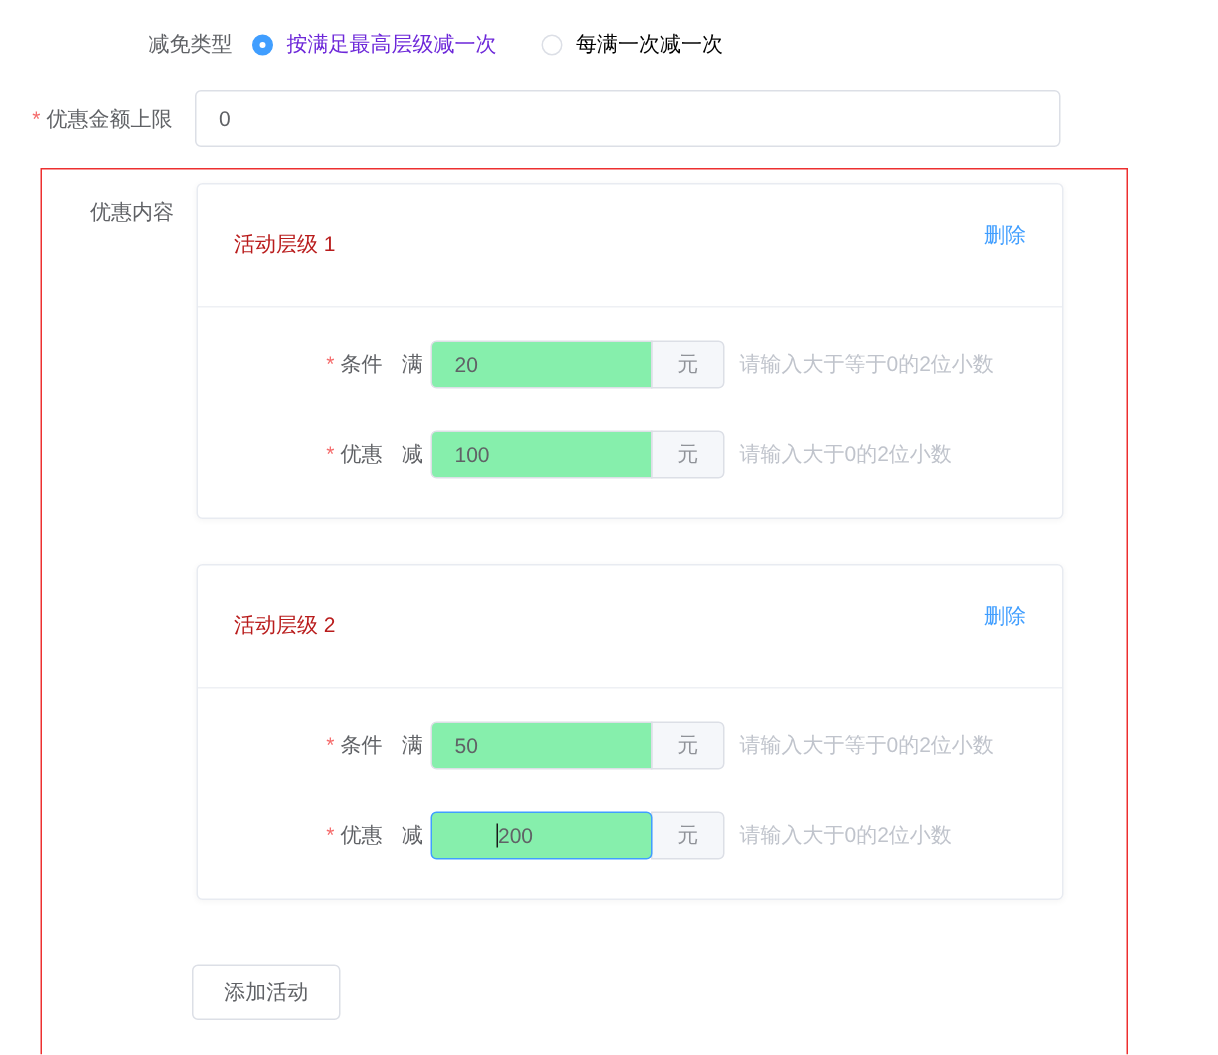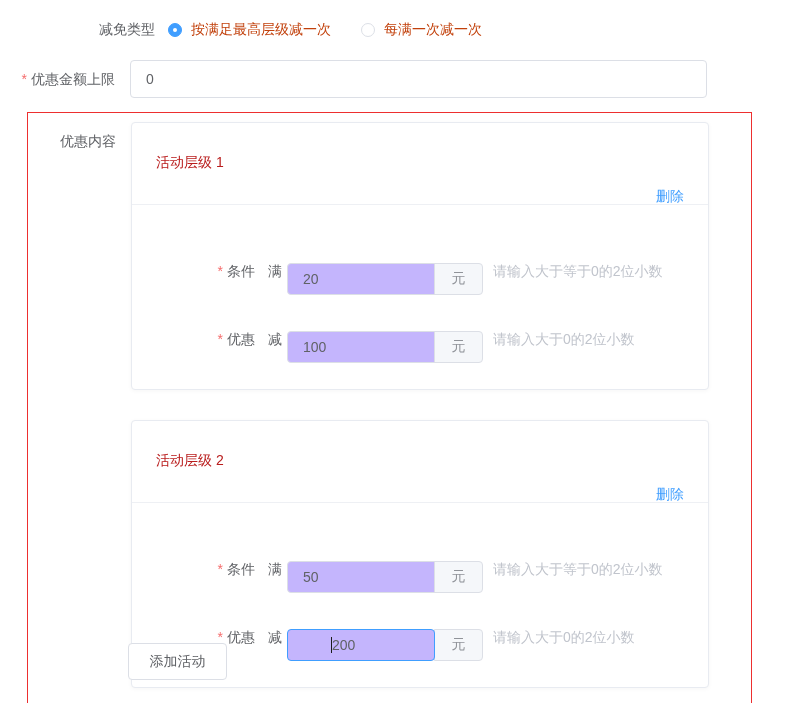--- a/index.html
+++ b/index.html
@@ -12,46 +12,46 @@
   .req { color:#F56C6C; margin-right:4px; }
 
   
   .radio-row { position:absolute; top:22px; left:0; height:16px; display:flex; align-items:center;padding-left:40px; }
   .radio-row .label-col { position:static; width:115px; }
   .radio-group { display:flex; align-items:center; margin-left:13px; cursor:pointer; }
   .radio-group + .radio-group { margin-left:30px; }
   .radio-circle { width:14px; height:14px; border-radius:50%; border:1px solid #DCDFE6; background:#fff; position:relative; flex:0 0 14px; }
   .radio-circle.checked { background:#409EFF; border-color:#409EFF; }
   .radio-circle.checked::after { content:""; position:absolute; left:50%; top:50%; width:4px; height:4px; border-radius:50%; background:#fff; transform:translate(-50%,-50%); }
-  .radio-text { margin-left:9px; color:#c2410c; }
-  .radio-text.selected { color:#c2410c; }
+  .radio-text { margin-left:9px; color:#000000; }
+  .radio-text.selected { color:#6d28d9; }
 
   
   .cap-row { position:absolute; top:60px; left:0; width:812px; height:38px;padding-left:44px; }
   .cap-row .label-col { top:0; line-height:38px; }
   .cap-input { position:absolute; left:130px; top:0; width:577px; height:38px; border:1px solid #DCDFE6; border-radius:4px; padding:0 15px; font-size:14px; color:#606266; outline:none; background:#fff; font-family:inherit; }
 
   
   .red-box { position:absolute; left:27px; top:112px; width:725px; height:615px; border:1px solid #ED2F2F; background:#fff; }
   .content-label { position:absolute; left:0; top:20px; width:88px; text-align:right; color:#606266; }
   .cards { position:absolute; left:103px; top:9px; width:578px; }
 
   
   .card { width:578px; background:#fff; border:1px solid #E8EBF1; border-radius:4px; box-shadow:0 1px 4px rgba(0,0,0,0.04); margin-bottom:30px; }
   .card-header { position:relative; height:82px; border-bottom:1px solid #EEF0F4; }
   .card-title { position:absolute; left:24px; top:31px; color:#b91c1c; }
-  .delete-link { position:absolute; right:24px; top:25px; color:#409EFF; cursor:pointer; text-decoration:none;margin-top:40px; }
+  .delete-link { position:absolute; right:24px; top:25px; color:#409EFF; cursor:pointer; text-decoration:none; }
   .card-body { padding:22px 0 26px 0; }
 
-  .tier-row { display:flex; align-items:flex-start; height:32px; margin-bottom:28px;margin-top:36px; }
+  .tier-row { display:flex; align-items:center; height:32px; margin-bottom:28px; }
   .tier-row:last-child { margin-bottom:0; }
   .tier-label { width:123px; text-align:right; color:#606266; flex:0 0 123px; }
   .prefix { margin-left:13px; color:#606266; }
   .input-wrap { margin-left:5px; display:flex; position:relative; }
-  .tier-input { width:148px; height:32px; border:1px solid #DCDFE6; border-radius:4px 0 0 4px; padding:0 15px; font-size:14px; color:#606266; outline:none; background:#c4b5fd; position:relative; font-family:inherit; }
+  .tier-input { width:148px; height:32px; border:1px solid #DCDFE6; border-radius:4px 0 0 4px; padding:0 15px; font-size:14px; color:#606266; outline:none; background:#86efac; position:relative; font-family:inherit; }
   .tier-input.focused { border:1px solid #409EFF; border-radius:4px; z-index:1;padding-left:44px; }
   .append { width:49px; height:32px; margin-left:-1px; background:#F5F7FA; border:1px solid #DCDFE6; border-radius:0 4px 4px 0; color:#909399; display:flex; align-items:center; justify-content:center; }
   .caret { position:absolute; left:44px; top:8px; width:1px; height:16px; background:#1a1a1a; z-index:2; }
   .hint { margin-left:10px; color:#C0C4CC; white-space:nowrap; }
 
   
   .add-btn { position:absolute; left:128px; top:643px; width:99px; height:37px; background:#fff; border:1px solid #DCDFE6; border-radius:4px; color:#606266; font-size:14px; cursor:pointer; font-family:inherit; }
 </style>
 </head>
 <body>

